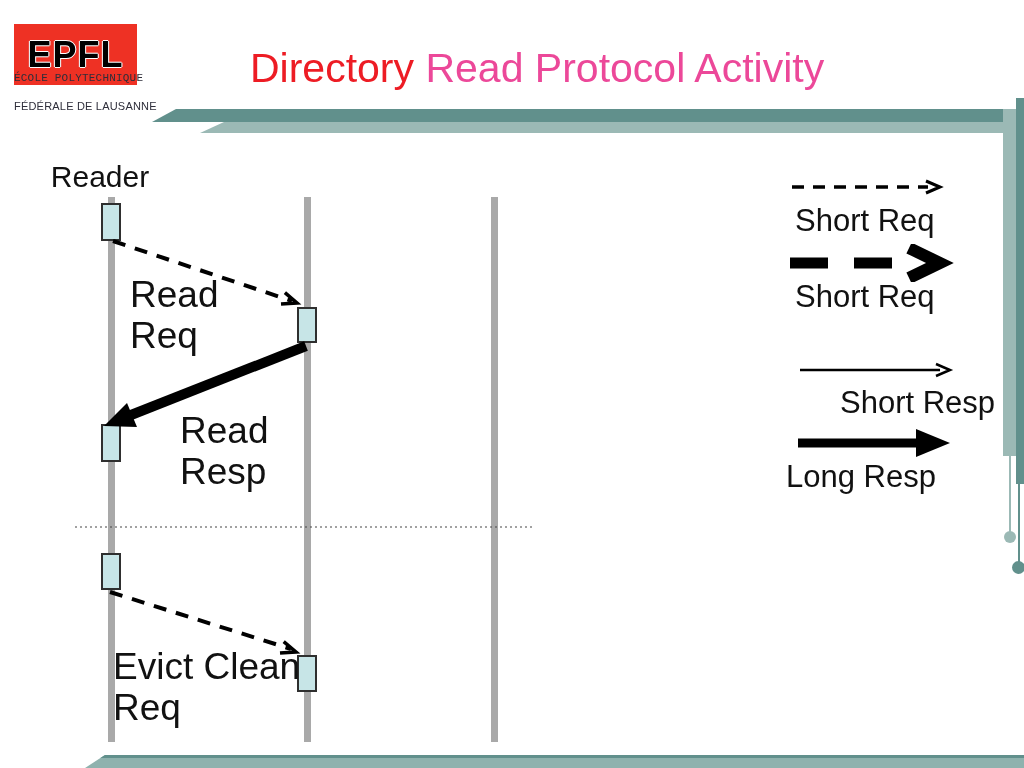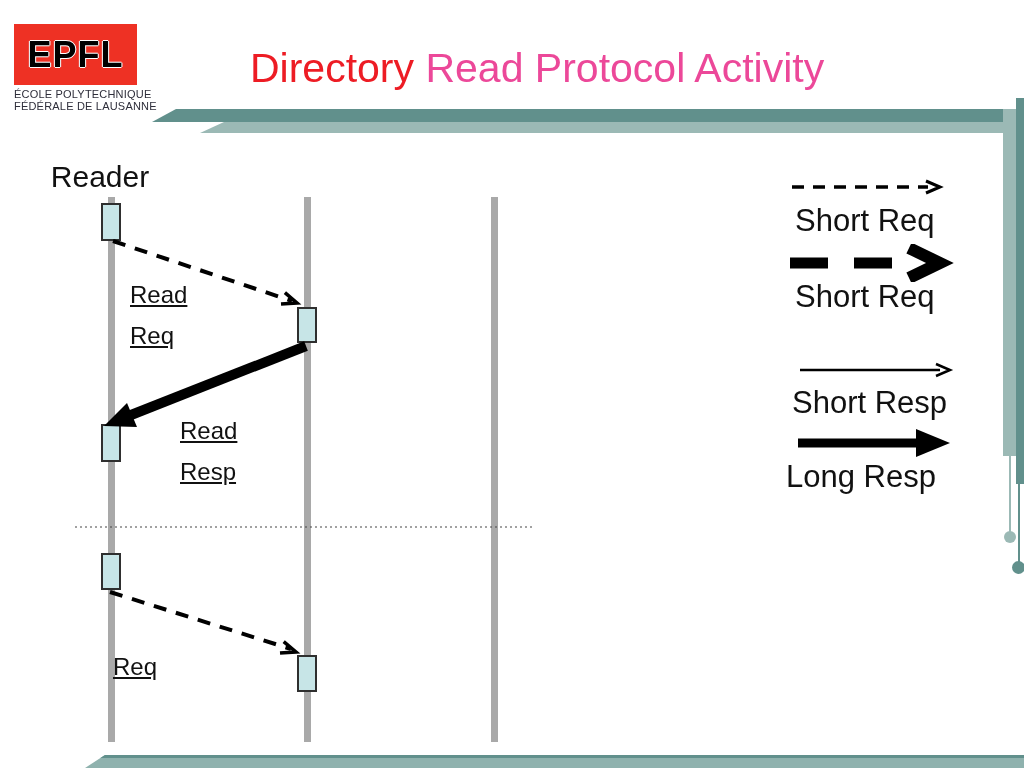--- a/index.html
+++ b/index.html
@@ -7,21 +7,21 @@
          font-family:"Liberation Sans",sans-serif;color:#111;}
   .abs{position:absolute;}
 
   
   #logo-box{left:14px;top:24px;width:123px;height:61px;background:#ee3124;
             display:flex;align-items:center;justify-content:center;}
   #logo-acronym{font-size:36px;font-weight:bold;color:#000;letter-spacing:1px;
                 text-shadow:-1px 0 #fff,1px 0 #fff,0 -1px #fff,0 1px #fff;}
   .logo-caption{left:14px;width:170px;font-size:11px;color:#2e2e3a;letter-spacing:.2px;
                 white-space:nowrap;}
-  #logo-caption1{top:88px;}
+  #logo-caption1{top:72px;font-family:Liberation Mono, monospace;}
   #logo-caption2{top:100px;}
 
   #slide-title{left:250px;top:46px;width:680px;font-size:41px;line-height:44px;white-space:nowrap;}
   #title-highlight{color:#ed1c24;}
   #title-rest{color:#ec4899;}
   #band-top-dark{left:152px;top:109px;width:872px;height:13px;background:#61908c;
                  clip-path:polygon(24px 0,100% 0,100% 100%,0 100%);}
   #band-top-light{left:200px;top:122px;width:824px;height:11px;background:#9bb9b5;
                   clip-path:polygon(24px 0,100% 0,100% 100%,0 100%);}
   #band-right-dark{left:1016px;top:98px;width:8px;height:386px;background:#61908c;}
@@ -47,30 +47,30 @@
 
   .activation{width:20px;background:#c7e5e7;border:2px solid #2f2f2f;box-sizing:border-box;}
   #act-reader-1{left:101px;top:203px;height:38px;}
   #act-directory-1{left:297px;top:307px;height:36px;}
   #act-reader-2{left:101px;top:424px;height:38px;}
   #act-reader-3{left:101px;top:553px;height:37px;}
   #act-directory-2{left:297px;top:655px;height:37px;}
 
   #arrow-layer{left:0;top:0;}
 
-  .msg-label{font-size:24px;line-height:41px;white-space:nowrap;text-decoration:underline;}
+  .msg-label{font-size:37px;line-height:41px;white-space:nowrap;}
   #label-read-req{left:130px;top:274px;}
   #label-read-resp{left:180px;top:410px;}
   #label-evict-clean-req{left:113px;top:646px;}
 
   
   .legend-label{font-size:31px;white-space:nowrap;}
   #legend-label-1{left:795px;top:203px;}
   #legend-label-2{left:795px;top:279px;}
-  #legend-label-3{left:792px;top:385px;}
+  #legend-label-3{left:840px;top:385px;}
   #legend-label-4{left:786px;top:459px;}
   #legend-arrow-1{left:788px;top:176px;}
   #legend-arrow-2{left:788px;top:244px;}
   #legend-arrow-3{left:798px;top:358px;}
   #legend-arrow-4{left:796px;top:428px;}
 </style>
 </head>
 <body>
 
 <div id="slide">
@@ -129,20 +129,21 @@
 
   <div class="abs msg-label" id="label-read-req">
     <div>Read</div>
     <div>Req</div>
   </div>
   <div class="abs msg-label" id="label-read-resp">
     <div>Read</div>
     <div>Resp</div>
   </div>
   <div class="abs msg-label" id="label-evict-clean-req">
+    <div>Evict Clean</div>
     <div>Req</div>
   </div>
 
   <svg class="abs" id="legend-arrow-1" width="170" height="24">
     <line x1="4" y1="11" x2="140" y2="11" stroke="#000" stroke-width="3.5" stroke-dasharray="12 9"></line>
     <polyline points="138,5 152,11 138,17" fill="none" stroke="#000" stroke-width="3"></polyline>
   </svg>
   <div class="abs legend-label" id="legend-label-1">Short Req</div>
 
   <svg class="abs" id="legend-arrow-2" width="170" height="38">

